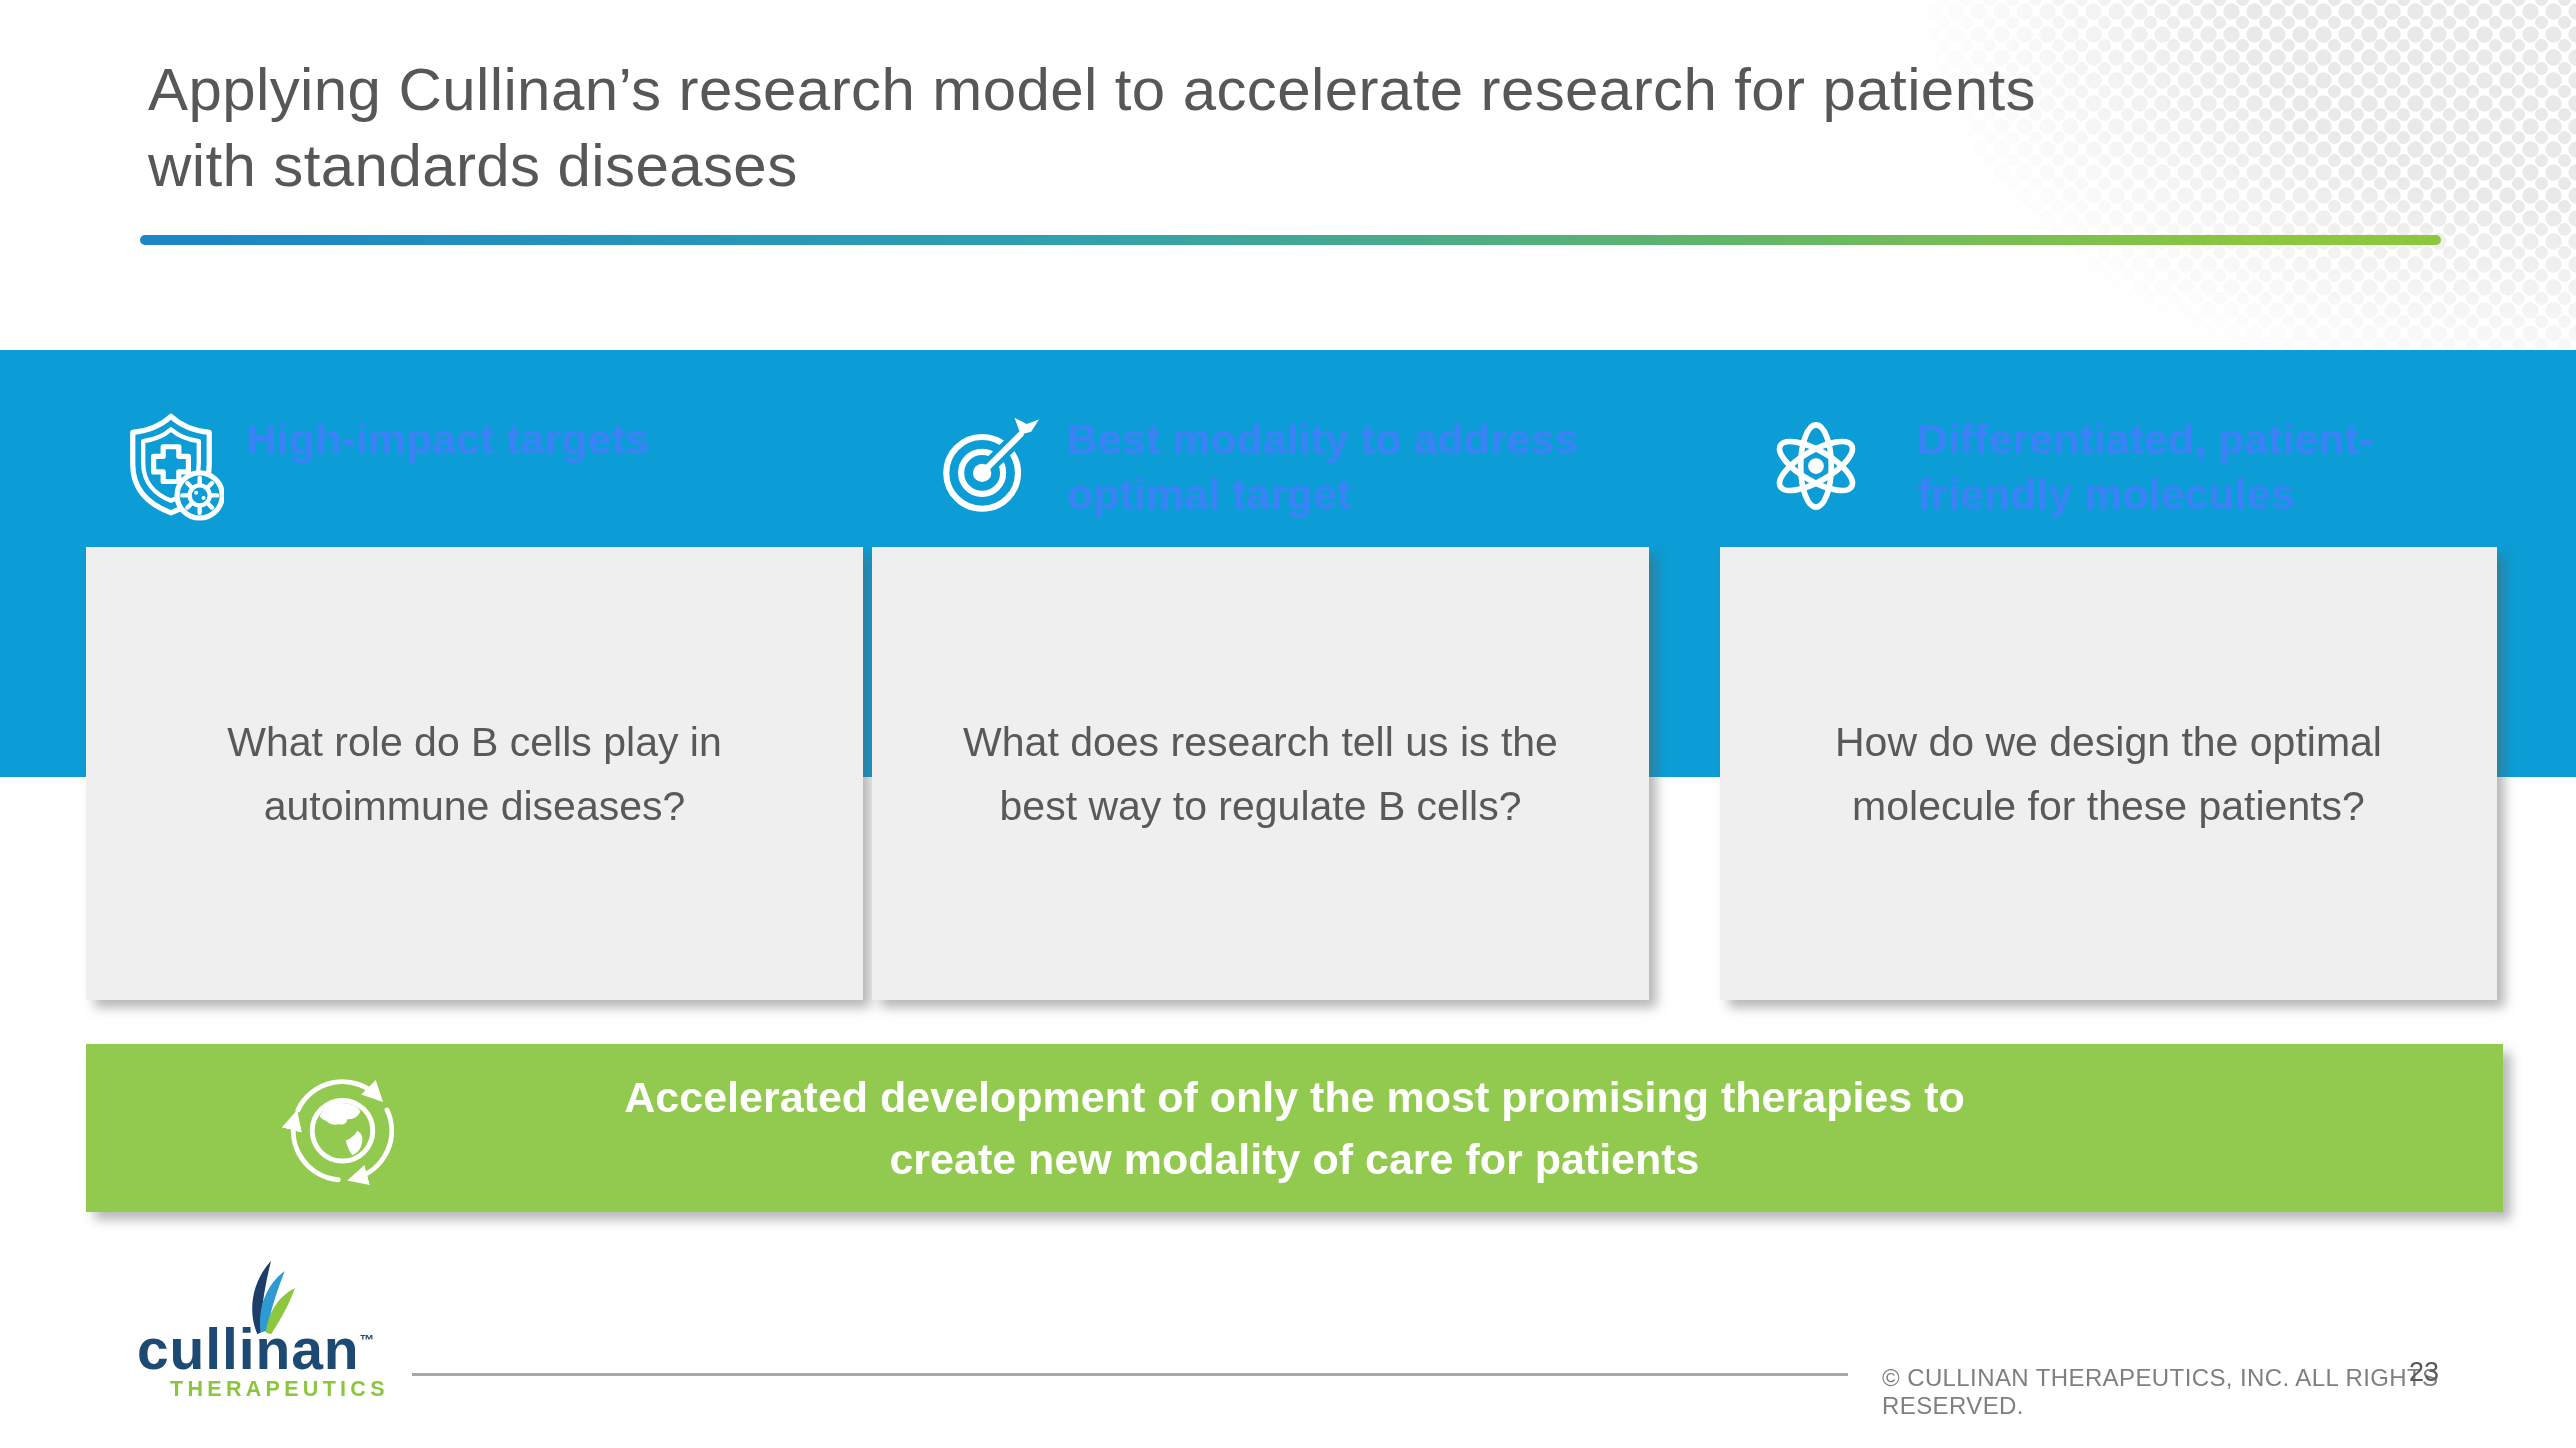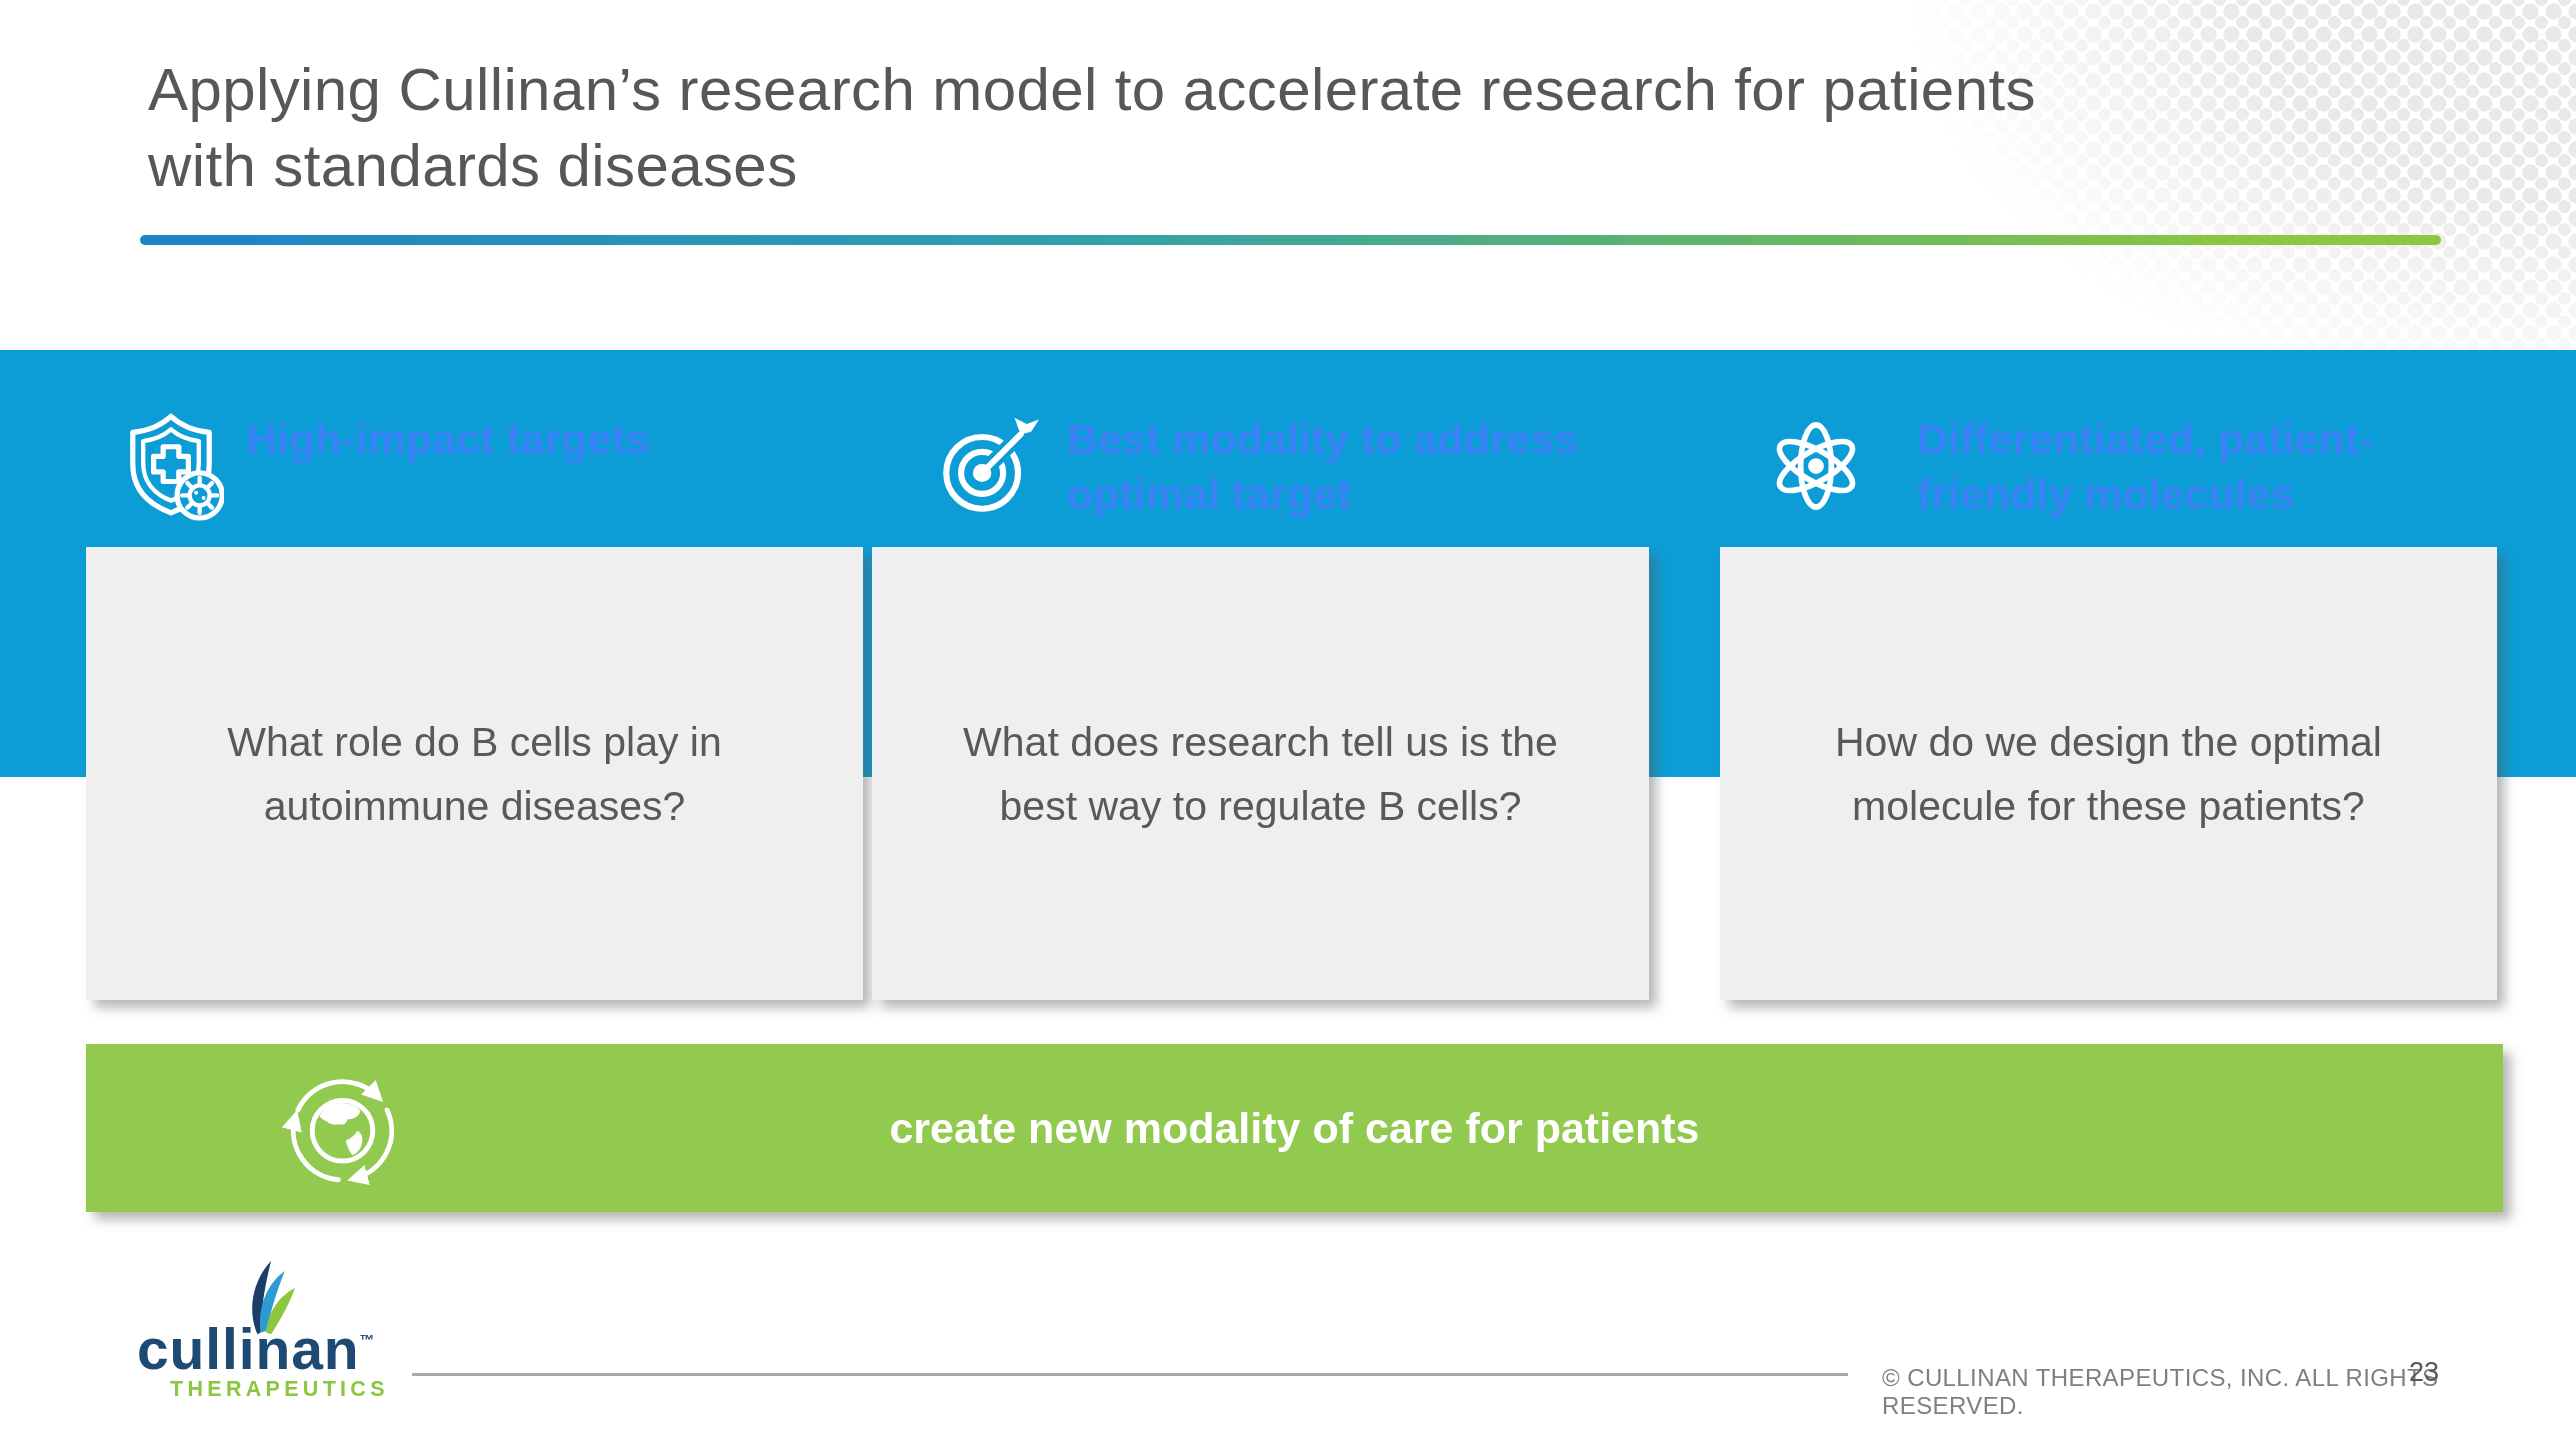--- a/index.html
+++ b/index.html
@@ -131,20 +131,21 @@
         </marker>
       </defs>
       <circle class="wstroke" stroke-width="6" cx="80" cy="84" r="37"></circle>
       <path class="wfill" d="M52 66 Q60 50 78 50 Q96 50 102 60 Q98 70 86 70 Q84 78 76 76 Q66 78 60 72 Q54 70 52 66 Z"></path>
       <path class="wfill" d="M84 96 Q94 92 98 84 Q106 88 104 98 Q102 110 92 114 Q86 106 84 96 Z"></path>
       <path class="wstroke" stroke-width="6" marker-end="url(#ah)" d="M25.6 58.6 A60 60 0 0 1 122.4 41.6"></path>
       <path class="wstroke" stroke-width="6" marker-end="url(#ah)" d="M134.4 58.6 A60 60 0 0 1 95.5 142"></path>
       <path class="wstroke" stroke-width="6" marker-end="url(#ah)" d="M74.8 143.8 A60 60 0 0 1 22 68.5"></path>
     </svg>
     <div class="banner-text">
+      <div>Accelerated development of only the most promising therapies to</div>
       <div>create new modality of care for patients</div>
     </div>
   </div>
 
   <div class="logo">
     <svg class="logo-leaves" width="57" height="77" viewBox="0 0 66 90">
       <path d="M20 88 C8 60 14 26 36 2 C28 34 24 62 24 86 Z" fill="#1c3e69"></path>
       <path d="M24 86 C20 58 30 30 52 14 C42 40 34 64 32 84 Z" fill="#2d9ad3"></path>
       <path d="M30 86 C32 64 44 44 64 34 C56 56 44 76 36 88 Z" fill="#8dc63f"></path>
     </svg>

